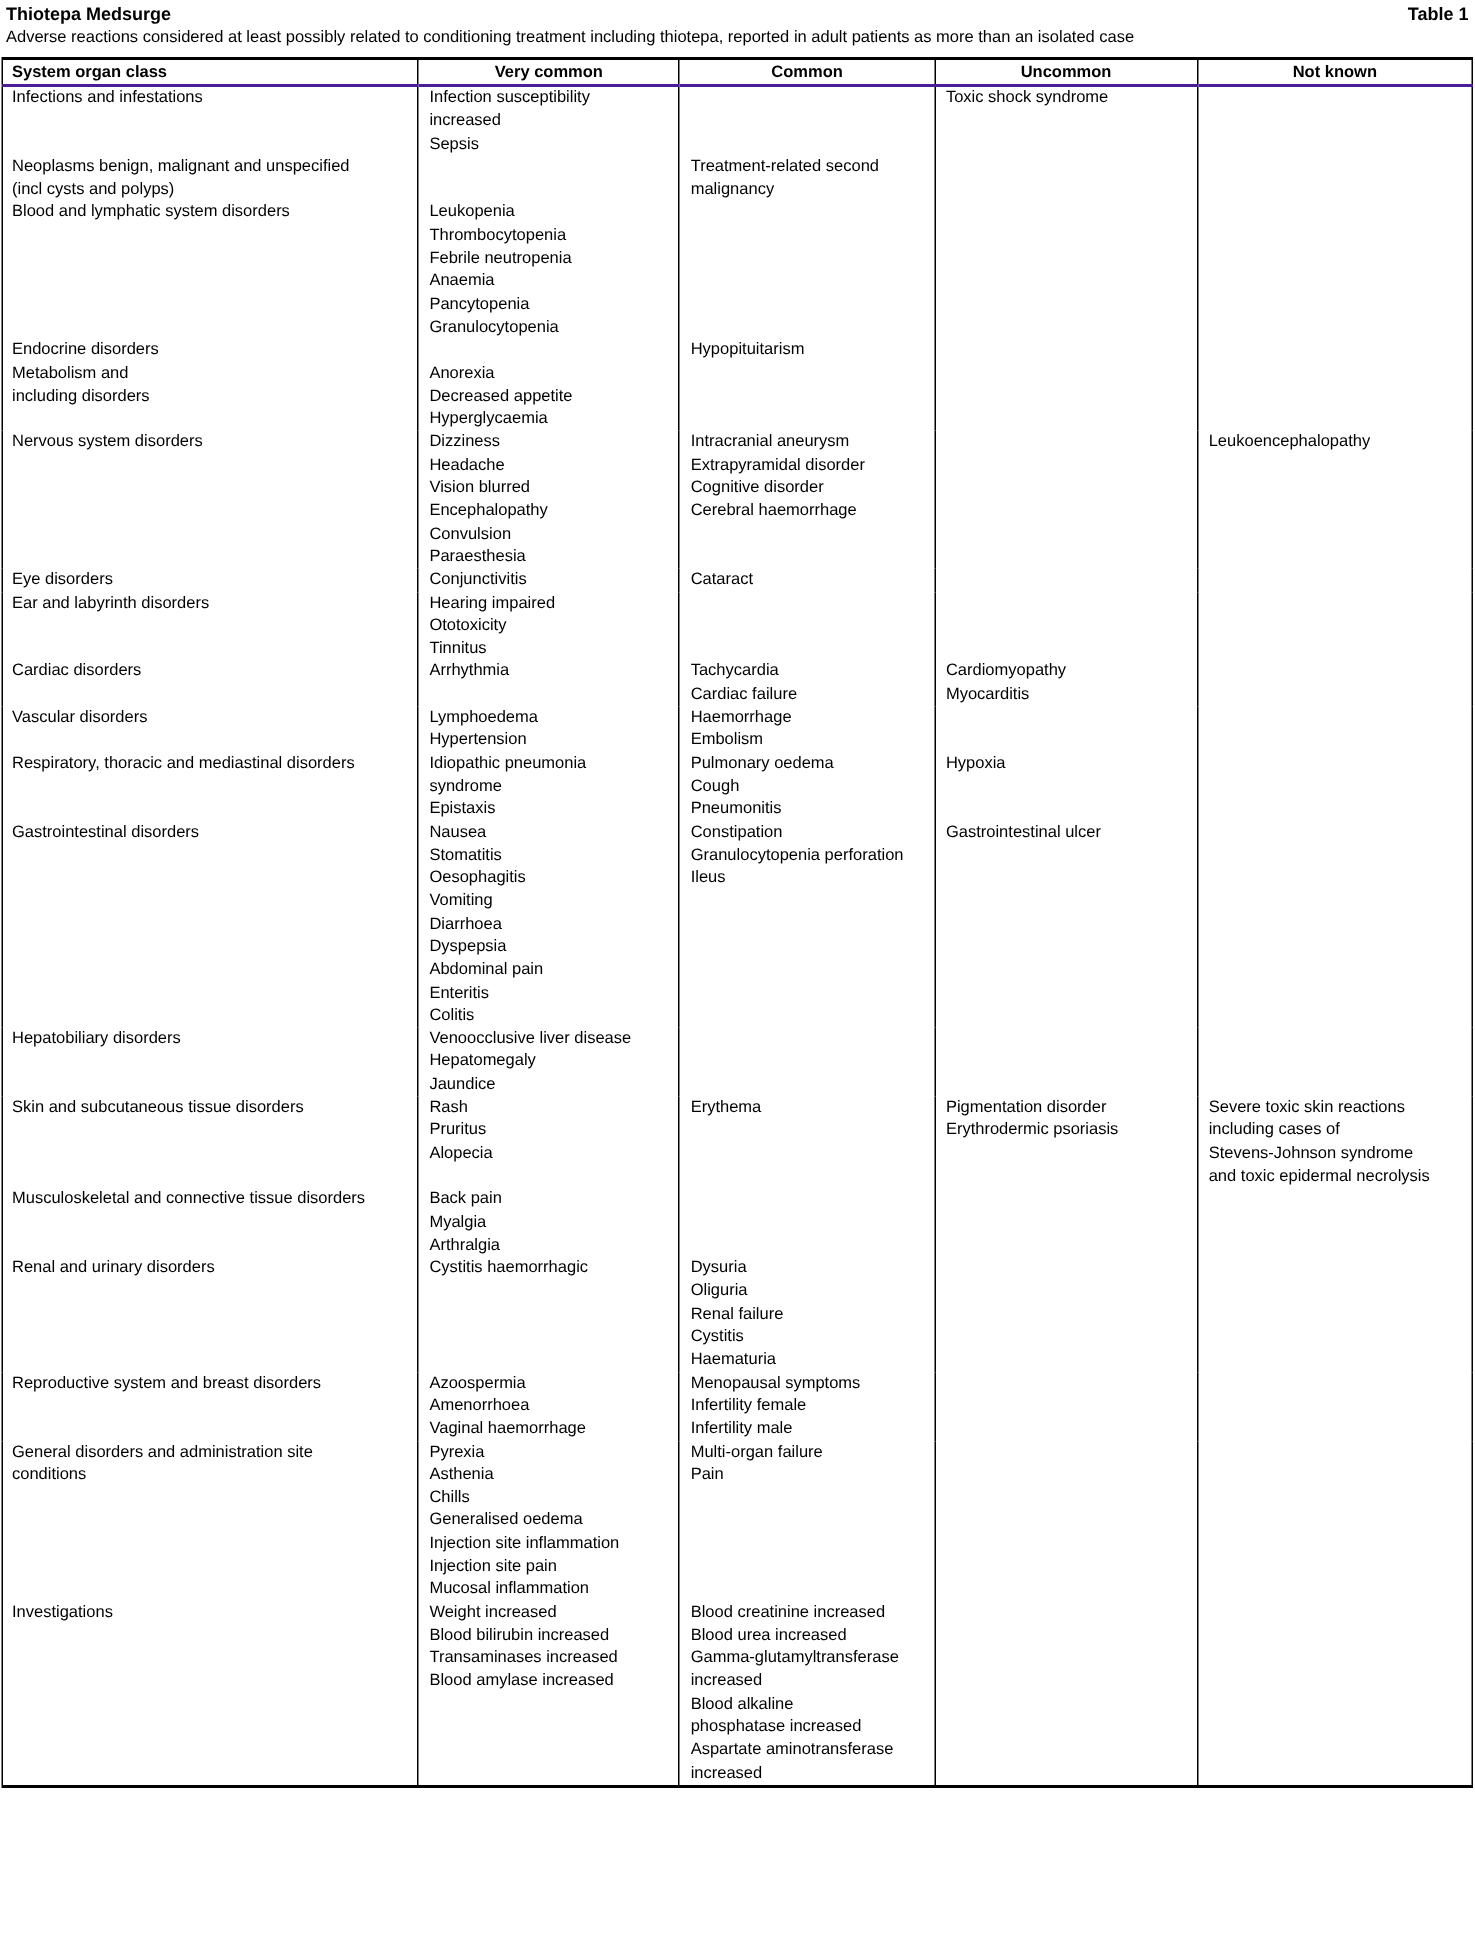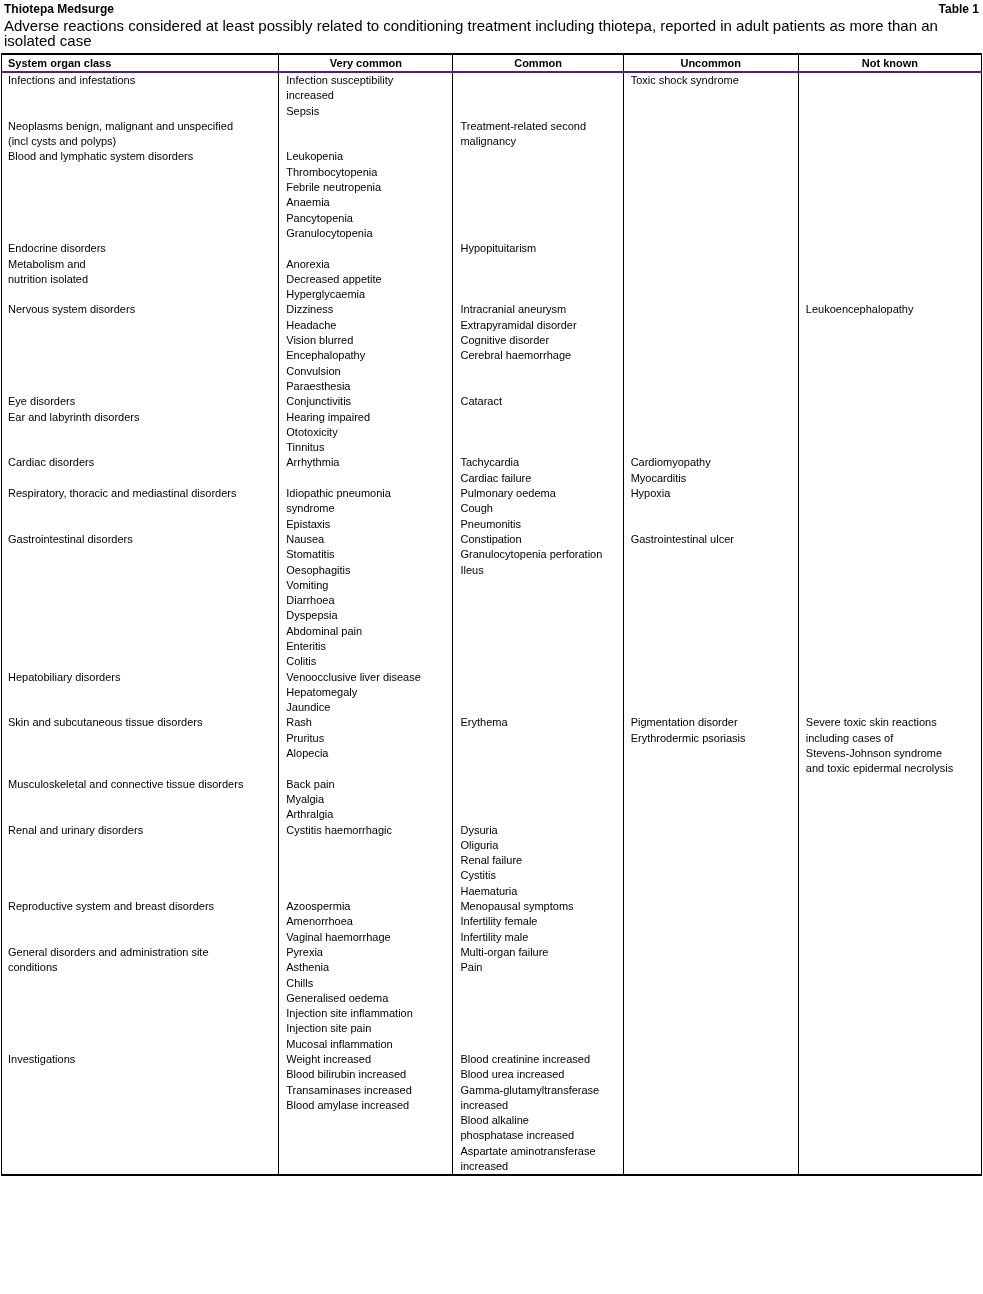--- a/index.html
+++ b/index.html
@@ -18,21 +18,21 @@
   .doc-header {
     display: flex;
     justify-content: space-between;
     align-items: center;
     font-weight: bold;
     font-size: 12px;
     line-height: 15px;
     padding: 2px 4px 0 4px;
   }
   .doc-subtitle {
-    font-size: 15px;
+    font-size: 11px;
     line-height: 15px;
     padding: 1px 4px 0 4px;
     margin-bottom: 5px;
   }
   table.ar-table {
     border-collapse: collapse;
     table-layout: fixed;
     width: 981px;
     margin-left: 1px;
     border-left: 1px solid #000;
@@ -143,21 +143,21 @@
           <td class="soc">Endocrine disorders</td>
           <td></td>
           <td>
             <div class="reaction">Hypopituitarism</div>
           </td>
           <td></td>
           <td></td>
         </tr>
         <tr>
           <td class="soc">Metabolism and
-nutrition isolated</td>
+including disorders</td>
           <td>
             <div class="reaction">Anorexia</div>
             <div class="reaction">Decreased appetite</div>
             <div class="reaction">Hyperglycaemia</div>
           </td>
           <td></td>
           <td></td>
           <td></td>
         </tr>
         <tr>
@@ -209,20 +209,33 @@
             <div class="reaction">Arrhythmia</div>
           </td>
           <td>
             <div class="reaction">Tachycardia</div>
             <div class="reaction">Cardiac failure</div>
           </td>
           <td>
             <div class="reaction">Cardiomyopathy</div>
             <div class="reaction">Myocarditis</div>
           </td>
+          <td></td>
+        </tr>
+        <tr>
+          <td class="soc">Vascular disorders</td>
+          <td>
+            <div class="reaction">Lymphoedema</div>
+            <div class="reaction">Hypertension</div>
+          </td>
+          <td>
+            <div class="reaction">Haemorrhage</div>
+            <div class="reaction">Embolism</div>
+          </td>
+          <td></td>
           <td></td>
         </tr>
         <tr>
           <td class="soc">Respiratory, thoracic and mediastinal disorders</td>
           <td>
             <div class="reaction">Idiopathic pneumonia
 syndrome</div>
             <div class="reaction">Epistaxis</div>
           </td>
           <td>

